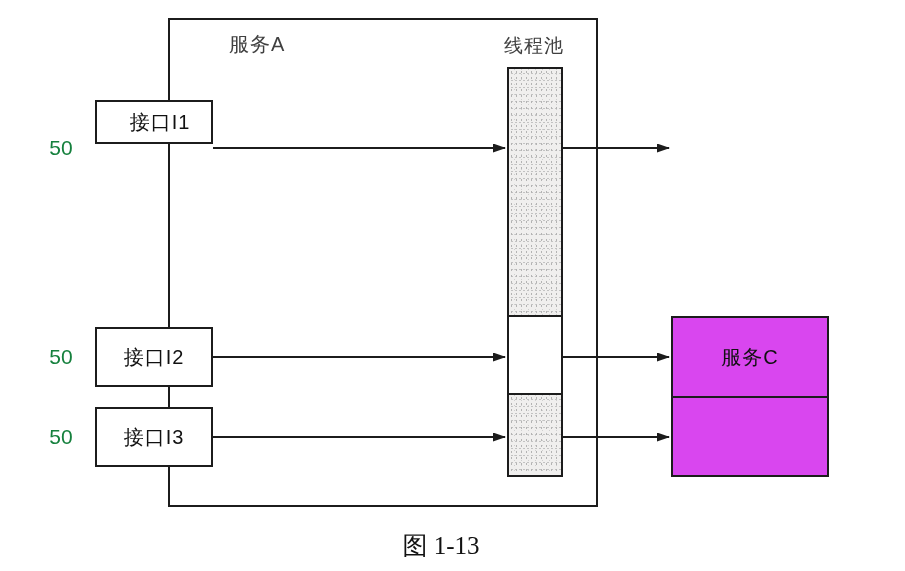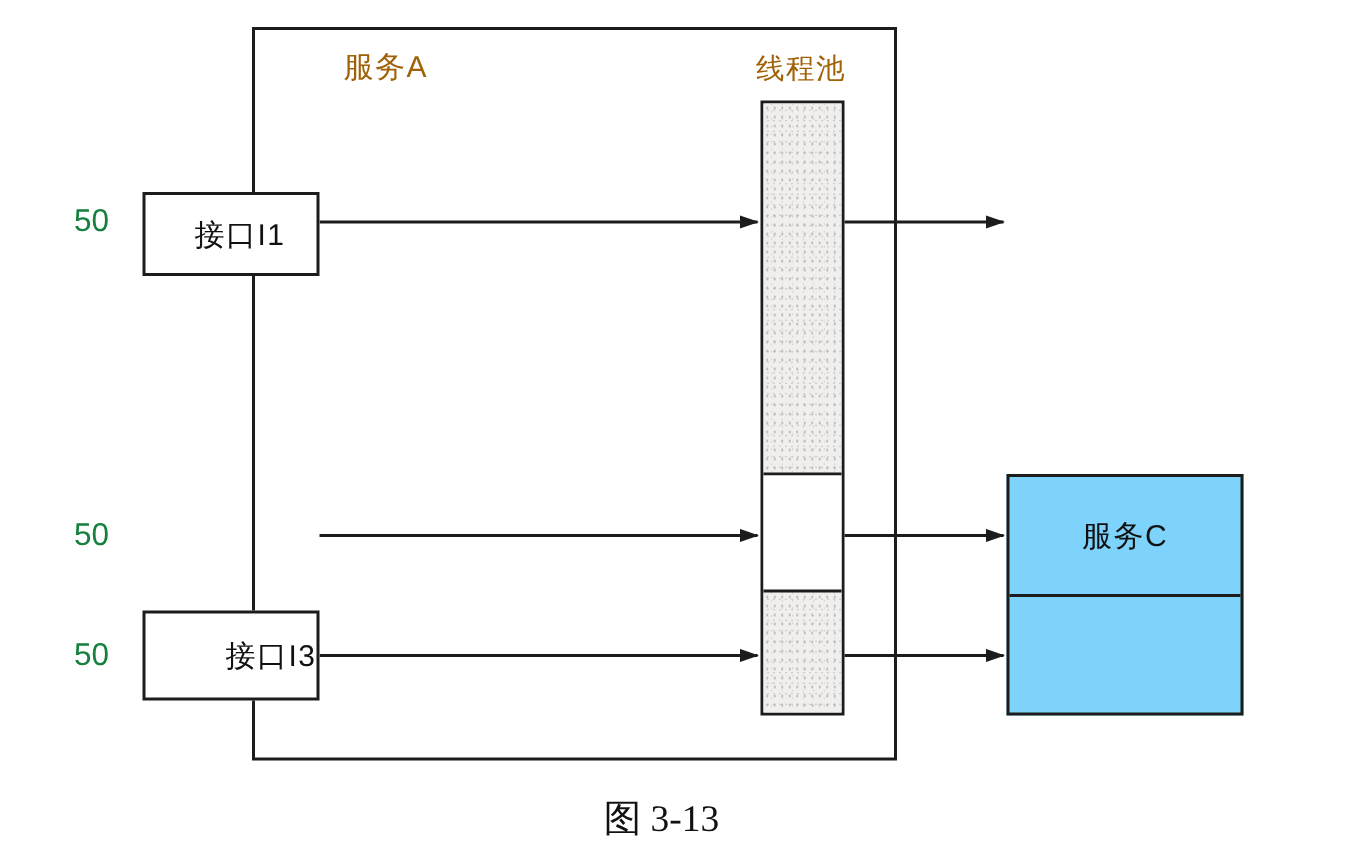--- a/index.html
+++ b/index.html
@@ -24,21 +24,21 @@
     display: flex;
     align-items: center;
     justify-content: center;
     font-size: 20px;
     color: #111111;
     letter-spacing: 1px;
   }
   .label {
     position: absolute;
     font-size: 20px;
-    color: #a16207;
+    color: #404040;
     letter-spacing: 1px;
     white-space: nowrap;
   }
   #service-a {
     left: 168px; top: 18px; width: 430px; height: 489px;
     border: 2px solid #1c1c1c;
     background: transparent;
     z-index: 1;
   }
   #arrow-layer {
@@ -64,40 +64,40 @@
       radial-gradient(circle, #b3b3b3 0.7px, transparent 0.8px),
       radial-gradient(circle, #cfcfcf 0.6px, transparent 0.7px),
       radial-gradient(circle, #c2c2c2 0.5px, transparent 0.6px);
     background-size: 5px 6px, 7px 5px, 4px 7px;
     background-position: 0 0, 2px 3px, 1px 1px;
   }
   #pool-seg-top    { height: 248px; border-bottom: 2px solid #1c1c1c; }
   #pool-seg-mid    { height: 76px; background: #ffffff; }
   #pool-seg-bottom { height: 82px; border-top: 2px solid #1c1c1c; }
   
-  #iface-1 { left: 95px; top: 128px; width: 118px; height: 56px; padding-left: 12px; }
+  #iface-1 { left: 95px; top: 100px; width: 118px; height: 44px; padding-left: 12px; }
   #iface-2 { left: 95px; top: 327px; width: 118px; height: 60px; }
-  #iface-3 { left: 95px; top: 407px; width: 118px; height: 60px; justify-content: flex-end; }
+  #iface-3 { left: 95px; top: 407px; width: 118px; height: 60px; }
   .cap {
     position: absolute;
     left: 40px; width: 42px;
     text-align: center;
     font-size: 21px;
     color: #15803d;
   }
   #cap-1 { top: 136px; }
   #cap-2 { top: 345px; }
   #cap-3 { top: 425px; }
   
   #service-b { left: 671px; top: 107px; width: 157px; height: 81px; }
   #service-cd {
     left: 671px; top: 316px; width: 158px; height: 161px;
     border: 2px solid #1c1c1c;
     position: absolute; box-sizing: border-box;
-    background: #7dd3fc;
+    background: #d946ef;
     display: flex; flex-direction: column;
   }
   .cd-cell {
     box-sizing: border-box;
     display: flex; align-items: center; justify-content: center;
     font-size: 20px; color: #111111; letter-spacing: 1px;
   }
   #cell-c { height: 80px; border-bottom: 2px solid #1c1c1c; }
   #cell-d { height: 77px; }
   
@@ -142,25 +142,28 @@
     <div id="pool-seg-bottom" class="pool-seg speckle"></div>
   </div>
 
   <div id="cap-1" class="cap">50</div>
   <div id="cap-2" class="cap">50</div>
   <div id="cap-3" class="cap">50</div>
 
   <div id="iface-1" class="box z3">
     <span>接口I1</span>
   </div>
+  <div id="iface-2" class="box z3">
+    <span>接口I2</span>
+  </div>
   <div id="iface-3" class="box z3">
     <span>接口I3</span>
   </div>
 
   <div id="service-cd" class="z3">
     <div id="cell-c" class="cd-cell">
       <span>服务C</span>
     </div>
   </div>
 
-  <div id="figure-caption">图 3-13</div>
+  <div id="figure-caption">图 1-13</div>
 
 </div>
 
 </body></html>

